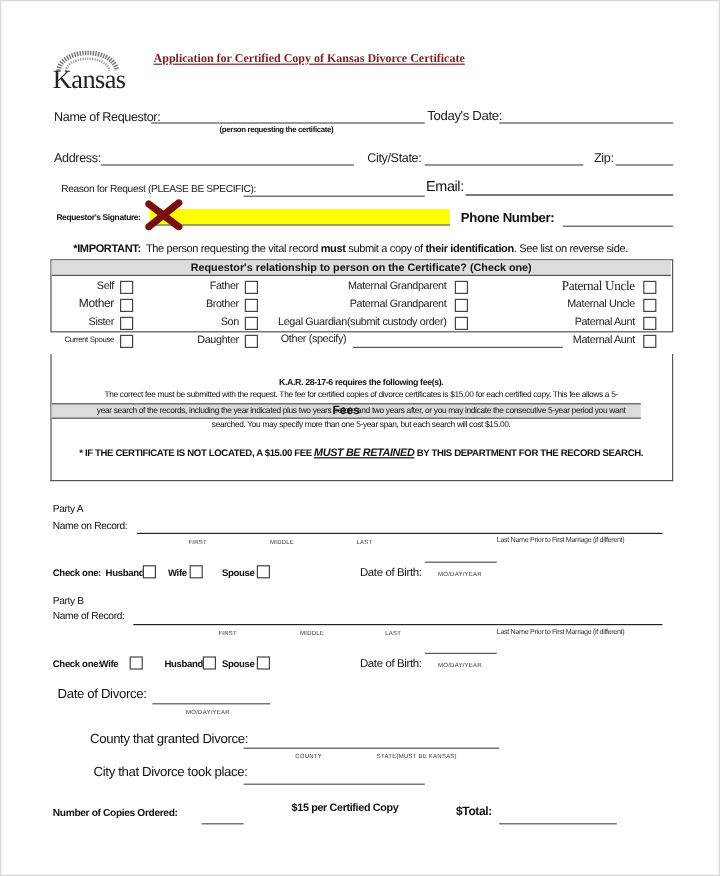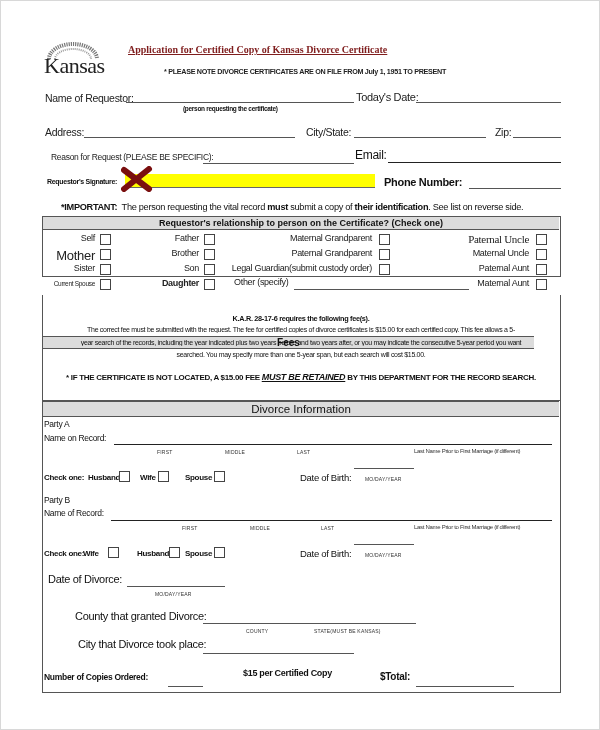--- a/index.html
+++ b/index.html
@@ -25,21 +25,20 @@
 
   <div>
     <svg class="abs" style="left:44px;top:41px;" width="56" height="18" viewBox="0 0 56 18">
       <path d="M4 17 A24 15 0 0 1 52 17" fill="none" stroke="#777" stroke-width="4" stroke-dasharray="1.2 1"></path>
       <path d="M10 17 A18 10 0 0 1 46 17" fill="none" stroke="#999" stroke-width="2" stroke-dasharray="1 1"></path>
     </svg>
     <div class="abs logo-text" style="left:43px;top:52px;">Kansas</div>
   </div>
 
   <div class="abs title" style="left:127px;top:43px;">Application for Certified Copy of Kansas Divorce Certificate</div>
-  <div class="abs cond" style="left:163px;top:66px;font-size:7.2px;font-weight:bold;color:#222;">* PLEASE NOTE DIVORCE CERTIFICATES ARE ON FILE FROM July 1, 1951 TO PRESENT</div>
 
   <div class="abs lbl cond" style="left:44px;top:91px;">Name of Requestor:</div>
   <div class="line" style="left:125px;top:101px;width:228px;"></div>
   <div class="abs cond" style="left:182px;top:104px;font-size:6.5px;font-weight:bold;">(person requesting the certificate)</div>
   <div class="abs lbl cond" style="left:355px;top:90px;font-size:11px;">Today's Date:</div>
   <div class="line" style="left:415px;top:101px;width:145px;"></div>
 
   <div class="abs lbl cond" style="left:44px;top:125px;">Address:</div>
   <div class="line" style="left:83px;top:136px;width:211px;"></div>
   <div class="abs lbl cond" style="left:305px;top:125px;">City/State:</div>
@@ -65,33 +64,33 @@
     <span>The person requesting the vital record </span><b>must</b><span> submit a copy of </span><b>their identification</b><span>.  See list on reverse side.</span>
   </div>
 
   <div class="box" style="left:41px;top:215px;width:519px;height:61px;">
     <div class="hdr" style="left:0;top:0;width:516px;height:13px;line-height:12px;font-size:9px;">Requestor's relationship to person on the Certificate? (Check one)</div>
   </div>
 
   <div id="rel-container">
       <div class="abs cond" style="right: 504px; top: 232px; font-size: 9px; color: rgb(34, 34, 34);">Self</div>
       <div class="cb" style="left: 99px; top: 233px;"></div>
-      <div class="abs cond" style="right: 504px; top: 247px; font-size: 13px; color: rgb(34, 34, 34);">Mother</div>
+      <div class="abs cond" style="right: 504px; top: 247px; font-size: 10px; color: rgb(34, 34, 34);">Mother</div>
       <div class="cb" style="left: 99px; top: 248px;"></div>
       <div class="abs cond" style="right: 504px; top: 262px; font-size: 9px; color: rgb(34, 34, 34);">Sister</div>
       <div class="cb" style="left: 99px; top: 263px;"></div>
       <div class="abs cond" style="right: 504px; top: 277px; font-size: 6.5px; color: rgb(34, 34, 34); margin-top: 2px;">Current Spouse</div>
       <div class="cb" style="left: 99px; top: 278px;"></div>
       <div class="abs cond" style="right: 400px; top: 232px; font-size: 9px; color: rgb(34, 34, 34);">Father</div>
       <div class="cb" style="left: 203px; top: 233px;"></div>
       <div class="abs cond" style="right: 400px; top: 247px; font-size: 9px; color: rgb(34, 34, 34);">Brother</div>
       <div class="cb" style="left: 203px; top: 248px;"></div>
       <div class="abs cond" style="right: 400px; top: 262px; font-size: 9px; color: rgb(34, 34, 34);">Son</div>
       <div class="cb" style="left: 203px; top: 263px;"></div>
-      <div class="abs cond" style="right: 400px; top: 277px; font-size: 9px; color: rgb(34, 34, 34); font-weight: bold;">Daughter</div>
+      <div class="abs cond" style="right: 400px; top: 277px; font-size: 9px; color: rgb(34, 34, 34);">Daughter</div>
       <div class="cb" style="left: 203px; top: 278px;"></div>
       <div class="abs cond" style="right: 227px; top: 232px; font-size: 9px; color: rgb(34, 34, 34);">Maternal Grandparent</div>
       <div class="cb" style="left: 378px; top: 233px;"></div>
       <div class="abs cond" style="right: 227px; top: 247px; font-size: 9px; color: rgb(34, 34, 34);">Paternal Grandparent</div>
       <div class="cb" style="left: 378px; top: 248px;"></div>
       <div class="abs cond" style="right: 227px; top: 262px; font-size: 9px; color: rgb(34, 34, 34);">Legal Guardian(submit custody order)</div>
       <div class="cb" style="left: 378px; top: 263px;"></div>
       <div class="abs cond" style="right: 70px; top: 232px; font-size: 11px; color: rgb(34, 34, 34); font-family: Liberation Serif, serif;">Paternal Uncle</div>
       <div class="cb" style="left: 535px; top: 233px;"></div>
       <div class="abs cond" style="right: 70px; top: 247px; font-size: 9px; color: rgb(34, 34, 34);">Maternal Uncle</div>
@@ -108,23 +107,20 @@
     <div class="hdr" style="left:0;top:0;width:491px;height:13px;line-height:12px;font-size:10px;font-weight:bold;border-top:1.5px solid #555;margin-top:41px;">Fees</div>
   </div>
   <div class="abs cond" style="left:0;width:600px;text-align:center;top:313px;font-size:7.3px;font-weight:bold;">K.A.R. 28-17-6 requires the following fee(s).</div>
   <div class="abs cond" style="left:42px;width:516px;text-align:center;top:325px;font-size:7px;overflow:hidden;">The correct fee must be submitted with the request.  The fee for certified copies of divorce certificates is $15.00 for each certified copy. This fee allows a 5-</div>
   <div class="abs cond" style="left:42px;width:516px;text-align:center;top:338px;font-size:7px;overflow:hidden;">year search of the records, including the year indicated plus two years before and two years after, or you may indicate the consecutive 5-year period you want</div>
   <div class="abs cond" style="left:42px;width:516px;text-align:center;top:350px;font-size:7px;">searched. You may specify more than one 5-year span, but each search will cost $15.00.</div>
   <div class="abs cond" style="left:42px;width:516px;text-align:center;top:371px;font-size:8px;font-weight:bold;">
     <span>* IF THE CERTIFICATE IS NOT LOCATED, A $15.00 FEE </span><i style="text-decoration:underline;font-size:9px;">MUST BE RETAINED</i><span>  BY THIS DEPARTMENT FOR THE RECORD SEARCH.</span>
   </div>
 
-  <div class="box" style="left:41px;top:400px;width:519px;height:292px;border-top:none;">
-    <div class="hdr" style="left:0;top:0;width:516px;height:16px;line-height:15px;font-size:11.5px;font-weight:normal;border-top:1.5px solid #555;">Divorce Information</div>
-  </div>
 
   <div class="abs cond" style="left:43px;top:418px;font-size:8.5px;">Party A</div>
   <div class="abs cond" style="left:43px;top:432px;font-size:8.5px;">Name on Record:</div>
   <div class="line dark" style="left:113px;top:443px;width:438px;"></div>
   <div class="abs tiny" style="left:156px;top:448px;">FIRST</div>
   <div class="abs tiny" style="left:224px;top:448px;">MIDDLE</div>
   <div class="abs tiny" style="left:296px;top:448px;">LAST</div>
   <div class="abs cond" style="left:413px;top:447px;font-size:6px;color:#333;">Last Name Prior to First Marriage (if different)</div>
 
   <div class="abs cond" style="left:43px;top:472px;font-size:8px;font-weight:bold;">Check one:</div>

